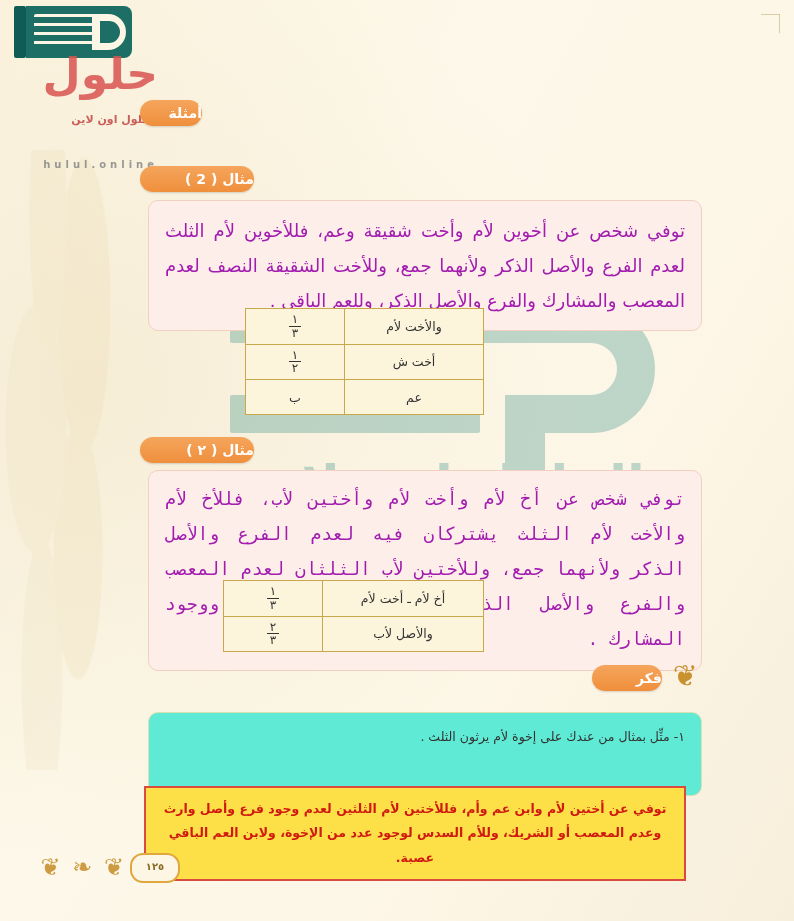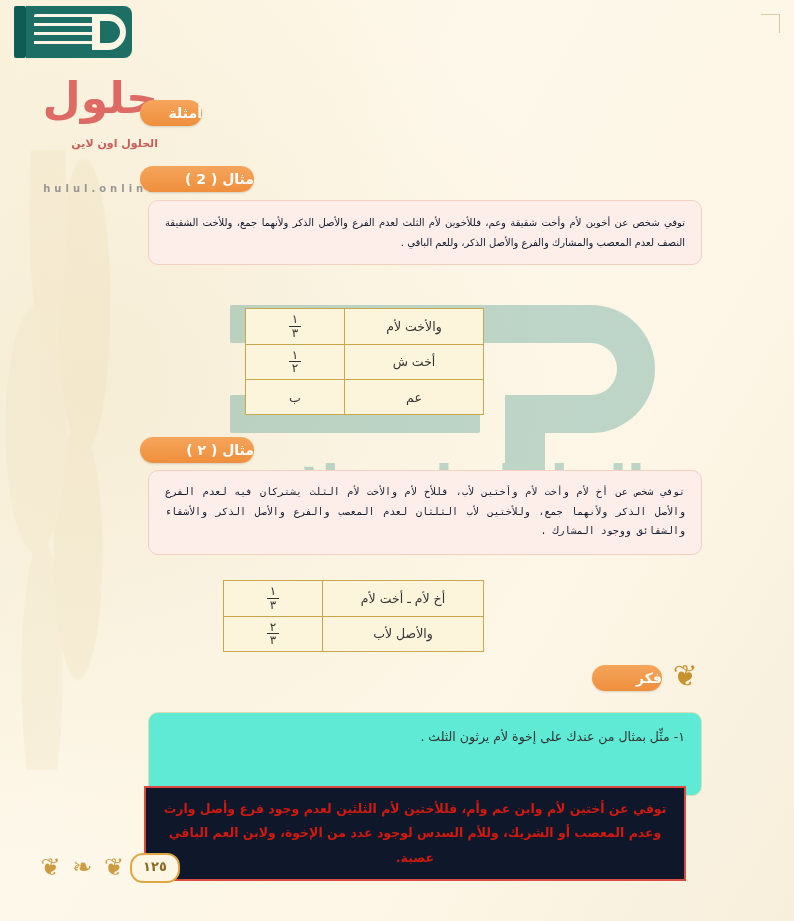--- a/index.html
+++ b/index.html
@@ -49,21 +49,20 @@
   }
   .book-logo .halfcircle:after{
     content:"";position:absolute;right:6px;top:7px;width:20px;height:22px;
     background:#1d6f66;border-radius:0 11px 11px 0;
   }
   
   .wm-corner{
     position:absolute;left:8px;top:52px;width:150px;height:70px;
     color:#d9534f;opacity:.85;font-size:44px;line-height:44px;font-weight:bold;
     letter-spacing:-2px;
-    margin-top:24px;
   }
   .wm-corner .sub{
     font-size:11px;color:#b33;letter-spacing:1px;margin-top:2px;opacity:.9;
   }
   .wm-corner .sub2{
     font-size:10px;color:#888;letter-spacing:4px;margin-top:1px;
   }
   
   .wm-big{
     position:absolute;left:205px;top:295px;width:470px;height:330px;
@@ -98,22 +97,22 @@
     color:#fff;font-size:14px;font-weight:bold;
     border-radius:14px;padding:0 22px;text-align:right;
     box-shadow:0 1px 2px rgba(0,0,0,.15);
   }
   .example-box{
     position:absolute;
     background:#fdeeea;
     border:1px solid #f3cfc2;
     border-radius:10px;
     padding:12px 16px;
-    font-size:10px;line-height:1.95;
-    color:#0f172a;text-align:justify;
+    font-size:18px;line-height:1.95;
+    color:#a21caf;text-align:justify;
   }
   .tbl{
     position:absolute;border-collapse:collapse;
     font-size:12.5px;color:#333;background:#fdf4dc;
   }
   .tbl td{
     border:1px solid #c9a84c;
     padding:4px 10px;text-align:center;height:26px;
   }
   .tbl td.name{width:118px;}
@@ -124,33 +123,33 @@
   .think-box{
     position:absolute;
     background:#5eead4;
     border:1px solid #d9e0b2;
     border-radius:10px;
     padding:12px 16px;
     font-size:12.5px;color:#333;line-height:1.9;
   }
   .answer-box{
     position:absolute;
-    background:#0f172a;
+    background:#fde047;
     border:2px solid #d94b3e;
     padding:9px 14px;
     font-size:12.5px;font-weight:bold;color:#d01a10;
     line-height:1.95;text-align:center;
   }
   .fikr-orn{
     position:absolute;color:#c8922f;font-size:30px;
   }
   .footer-num{
     position:absolute;left:130px;bottom:38px;width:46px;height:26px;
     border:2px solid #e0a73e;border-radius:13px;
-    background:#fdf6e4;color:#8a6a24;font-size:13px;font-weight:bold;
+    background:#fdf6e4;color:#8a6a24;font-size:10px;font-weight:bold;
     text-align:center;line-height:24px;
   }
   .footer-orn{
     position:absolute;left:36px;bottom:34px;width:90px;height:34px;
     color:#c8922f;font-size:24px;letter-spacing:2px;opacity:.9;
   }
   .corner-mark{
     position:absolute;right:14px;top:14px;width:18px;height:18px;
     border-top:1px solid #d9cba5;border-right:1px solid #d9cba5;
   }

